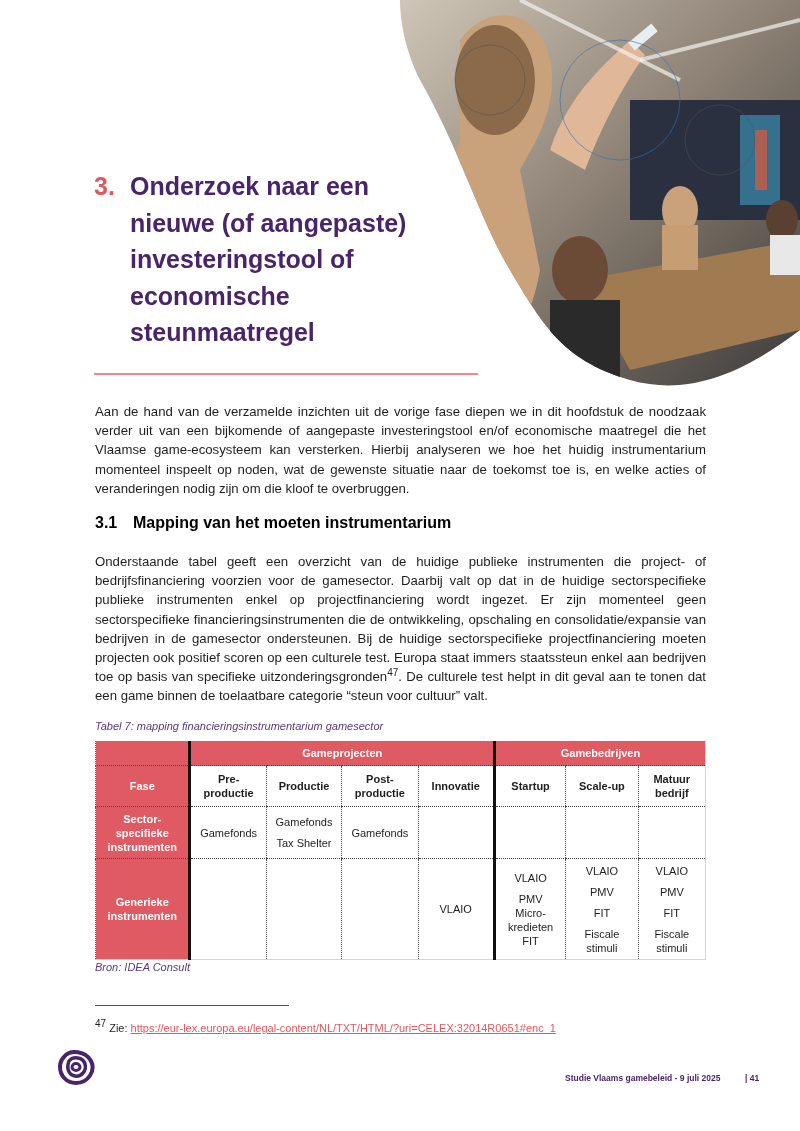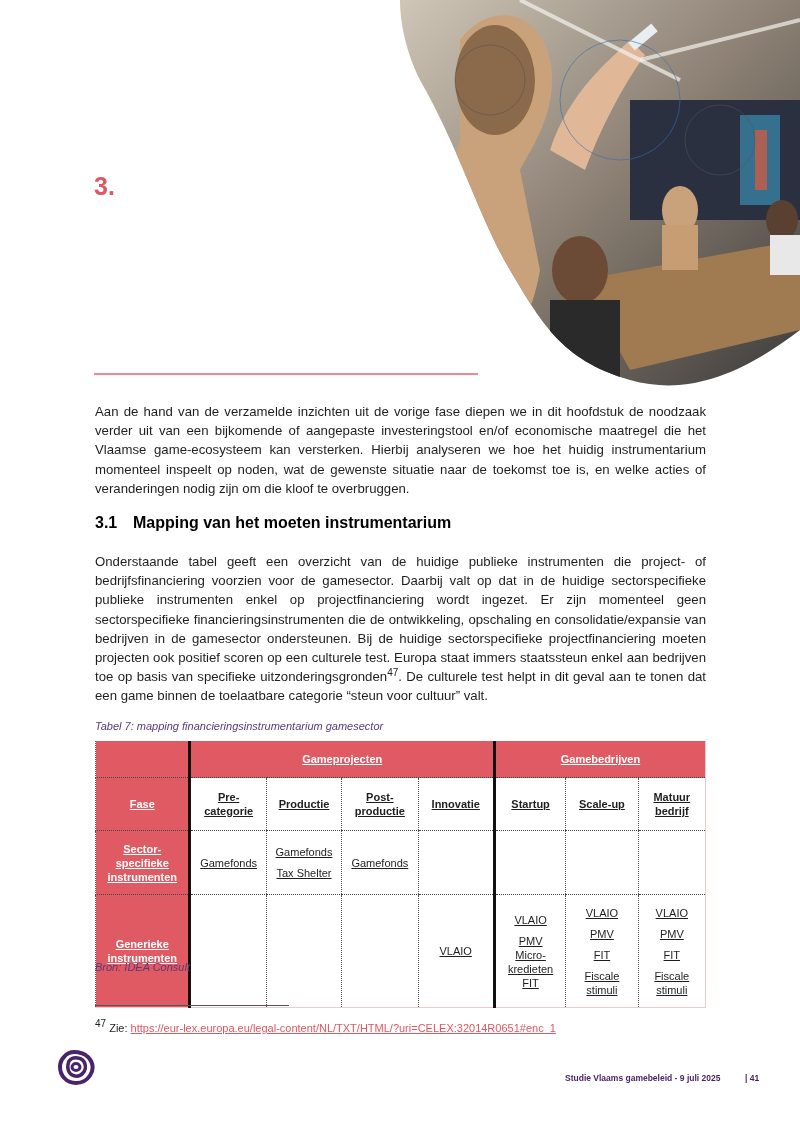--- a/index.html
+++ b/index.html
@@ -48,24 +48,23 @@
   }
   .source {
     position: absolute; left: 95px; top: 961px; font-size: 11px; font-style: italic;
     color: #5a3a7a;
   }
   table.mapping {
     position: absolute; left: 95px; top: 741px; width: 611px;
     border-collapse: collapse; font-size: 11px; table-layout: fixed;
   }
   table.mapping td {
-    text-align: center; vertical-align: middle; padding: 8px 2px;
+    text-align: center; vertical-align: middle; padding: 2px 2px;
     border-left: 1px dotted #555; border-bottom: 1px dotted #444;
     line-height: 14px;
-    text-decoration: underline;
   }
   table.mapping td.red {
     background: #df5a62; color: #fff; font-weight: bold;
   }
   table.mapping td.bold { font-weight: bold; }
   table.mapping td.thick-left { border-left: 3px solid #111; }
   table.mapping tr.group td { height: 20px; }
   table.mapping tr.phase td { height: 36px; }
   table.mapping tr.sector td { height: 47px; }
   table.mapping tr.generic td { height: 96px; border-bottom: 1px solid #f1c9cc; }
@@ -122,20 +121,25 @@
       <line x1="240" y1="60" x2="400" y2="20" stroke="#f5f3ee" stroke-width="4" opacity="0.7"></line>
       <circle cx="220" cy="100" r="60" fill="none" stroke="#3a6ab0" stroke-width="1" opacity="0.6"></circle>
       <circle cx="90" cy="80" r="35" fill="none" stroke="#555" stroke-width="1" opacity="0.6"></circle>
       <circle cx="320" cy="140" r="35" fill="none" stroke="#555" stroke-width="1" opacity="0.5"></circle>
     </g>
   </svg>
 </div>
 
 <div class="chapter-title">
   <span class="chapter-num">3.</span>
+  <span class="chapter-text">Onderzoek naar een
+nieuwe (of aangepaste)
+investeringstool of
+economische
+steunmaatregel</span>
 </div>
 <div class="title-rule"></div>
 
 <div class="body-text p1">Aan de hand van de verzamelde inzichten uit de vorige fase diepen we in dit hoofdstuk de noodzaak verder uit van een bijkomende of aangepaste investeringstool en/of economische maatregel die het Vlaamse game-ecosysteem kan versterken. Hierbij analyseren we hoe het huidig instrumentarium momenteel inspeelt op noden, wat de gewenste situatie naar de toekomst toe is, en welke acties of veranderingen nodig zijn om die kloof te overbruggen.</div>
 
 <div class="section-heading">
   <span class="num">3.1</span>
   <span>Mapping van het moeten instrumentarium</span>
 </div>
 
@@ -156,21 +160,21 @@
   </colgroup>
   <tbody>
       <tr class="group">
     <td class="red"></td>
     <td class="red thick-left" colspan="4">Gameprojecten</td>
     <td class="red thick-left" colspan="3">Gamebedrijven</td>
   </tr>
   <tr class="phase">
     <td class="red">Fase</td>
     <td class="bold thick-left" style="white-space:pre-line">Pre-
-categorie</td>
+productie</td>
     <td class="bold" style="white-space:pre-line">Productie</td>
     <td class="bold" style="white-space:pre-line">Post-
 productie</td>
     <td class="bold" style="white-space:pre-line">Innovatie</td>
     <td class="bold thick-left" style="white-space:pre-line">Startup</td>
     <td class="bold" style="white-space:pre-line">Scale-up</td>
     <td class="bold" style="white-space:pre-line">Matuur
 bedrijf</td>
   </tr>
   <tr class="sector">

